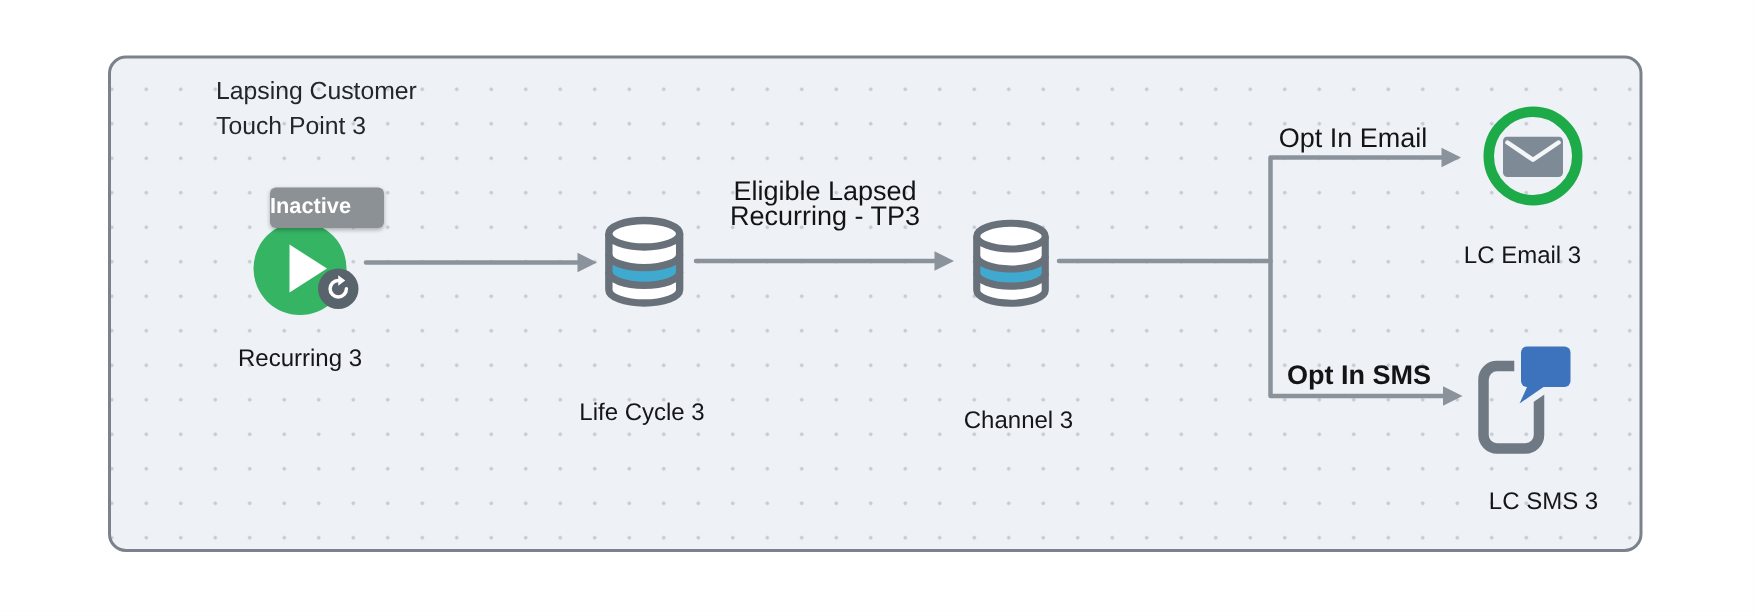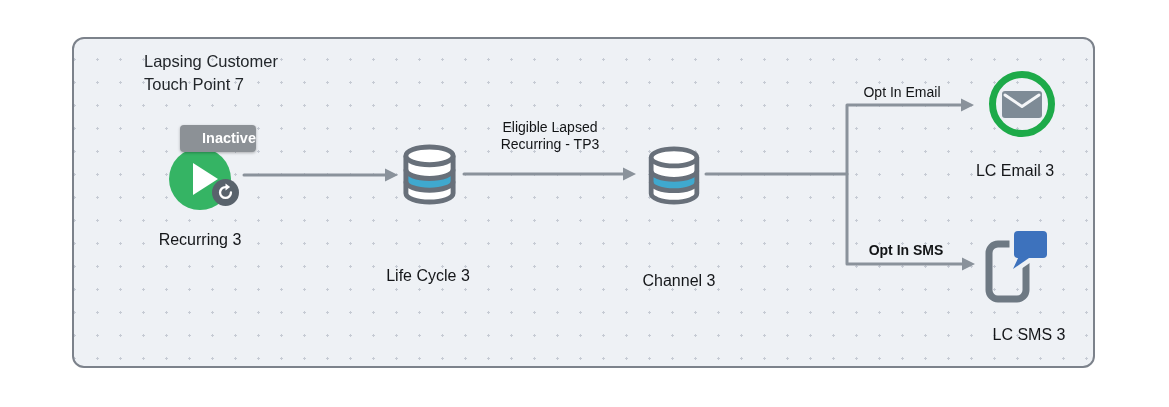--- a/index.html
+++ b/index.html
@@ -24,21 +24,21 @@
     font-size:16.5px; line-height:23px; color:#23272b; font-weight:400;
     white-space:nowrap;
   }
 
   .node-label {
     position:absolute; text-align:center;
     font-size:16px; font-weight:400; color:#141619; white-space:nowrap;
   }
   .edge-label {
     position:absolute; text-align:center;
-    font-size:14px; line-height:17px; color:#121416; white-space:nowrap;
+    font-size:18px; line-height:17px; color:#121416; white-space:nowrap;
   }
 
   
   .recurring-circle {
     position:absolute; left:95px; top:109px; width:62px; height:62px;
     border-radius:50%; background:#35b464;
   }
   .play-triangle {
     position:absolute; left:24px; top:15px; width:0; height:0;
     border-top:16px solid rgba(0,0,0,0);
@@ -47,21 +47,21 @@
   }
   .refresh-badge {
     position:absolute; left:138px; top:140px; width:27px; height:27px;
     border-radius:50%; background:#59636c;
     display:flex; align-items:center; justify-content:center;
   }
   .status-badge {
     position:absolute; left:106px; top:86px; width:76px; height:27px;
     background:#8c9196; border-radius:4px;
     color:#ffffff; font-weight:700; font-size:14.5px; line-height:27px;
-    text-align:right; z-index:3;
+    text-align:left; z-index:3;
     box-shadow:0 1px 3px rgba(0,0,0,0.28);
   }
 
   
   .db-icon { position:absolute; }
   .db-lifecycle { left:326px; top:105px; }
   .db-channel  { left:570px; top:107px; }
 
   
   .email-circle {
@@ -89,21 +89,21 @@
       <g fill="#8a929b" stroke="none">
         <polygon points="324,136 311,129.5 311,142.5"></polygon>
         <polygon points="562,135 549,128.5 549,141.5"></polygon>
         <polygon points="900,66 887,59.5 887,72.5"></polygon>
         <polygon points="901,225 888,218.5 888,231.5"></polygon>
       </g>
     </svg>
 
     <div class="canvas-title">
       <div>Lapsing Customer</div>
-      <div>Touch Point 7</div>
+      <div>Touch Point 3</div>
     </div>
 
     <div class="status-badge">Inactive</div>
     <div class="recurring-circle">
       <div class="play-triangle"></div>
     </div>
     <div class="refresh-badge">
       <svg width="21" height="21" viewBox="0 0 27 27">
         <path d="M13.5,6.5 A7,7 0 1 0 20.5,13.5" fill="none" stroke="#ffffff" stroke-width="3" stroke-linecap="round"></path>
         <polygon points="13.5,2 13.5,11 19.5,6.5" fill="#ffffff"></polygon>

